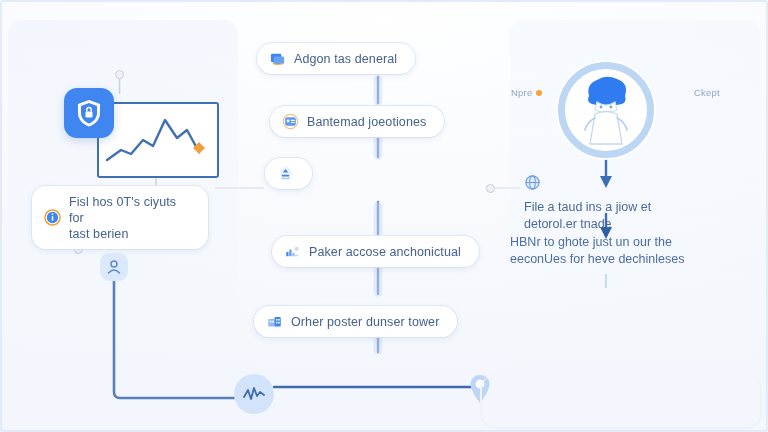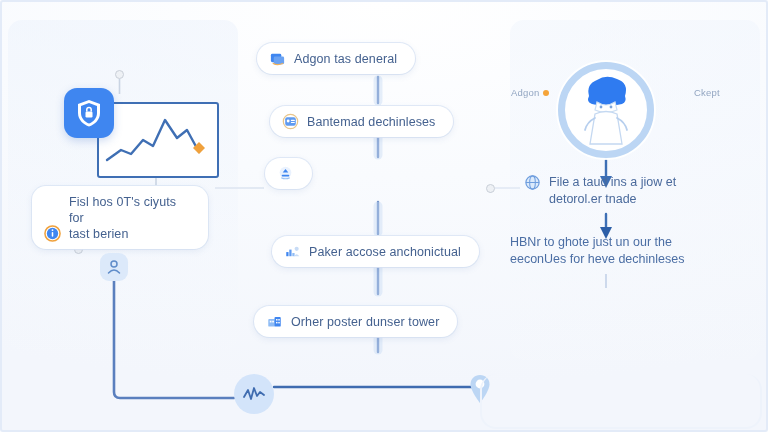--- a/index.html
+++ b/index.html
@@ -18,21 +18,21 @@
   }
   
   .wash{position:absolute;border-radius:14px;pointer-events:none;}
   #wash-left{left:6px;top:18px;width:230px;height:330px;background:linear-gradient(180deg,rgba(237,243,252,.55),rgba(247,250,254,.1));}
   #wash-right{right:6px;top:18px;width:250px;height:340px;background:linear-gradient(180deg,rgba(240,245,253,.5),rgba(250,252,255,.1));}
 
   svg#wires{position:absolute;left:0;top:0;width:768px;height:432px;overflow:visible;}
 
   
   .pill{
-    position:absolute;display:flex;align-items:flex-end;gap:8px;
+    position:absolute;display:flex;align-items:center;gap:8px;
     background:#ffffff;
     border-radius:22px;
     padding:7px 18px 7px 12px;
     box-shadow:0 2px 7px rgba(70,110,170,.11), 0 0 0 1px rgba(225,234,247,.9);
     color:#44618f;font-size:12.5px;line-height:16px;letter-spacing:.1px;
     white-space:pre-line;
   }
   .pill .ptxt{display:block;padding-top:1px;}
   .pill-icon{width:17px;height:17px;flex:0 0 17px;margin-top:0px;}
 
@@ -67,21 +67,21 @@
     box-shadow:0 0 0 2px rgba(255,255,255,.9);
   }
   .mini-label{position:absolute;color:#93a6c2;font-size:9.5px;letter-spacing:.2px;}
   #label-ckept{left:509px;top:85px;display:flex;align-items:center;gap:4px;}
   #label-npre{left:692px;top:85px;}
   .dot-orange{width:6px;height:6px;border-radius:50%;background:#f5a43a;display:inline-block;}
 
   
   .rblock{position:absolute;display:flex;gap:8px;align-items:flex-start;
     color:#4a6a9c;font-size:12.5px;line-height:17px;white-space:pre-line;}
-  #rtext-0{left:522px;top:172px;width:220px;}
+  #rtext-0{left:522px;top:172px;width:220px;flex-direction:column;}
   #rtext-1{left:508px;top:232px;width:220px;color:#4b6ea4;}
   .rblock .rtxt{display:block;}
 
   
   .node-sq{
     position:absolute;width:28px;height:28px;border-radius:9px;
     background:#dce9fa;display:flex;align-items:center;justify-content:center;
   }
   #node-user{left:98px;top:251px;}
   .node-circ{
@@ -200,21 +200,21 @@
   </div>
 
   <div class="pill" id="pill-1">
     <svg class="pill-icon" viewBox="0 0 18 18">
       <circle cx="9" cy="9" r="7.6" fill="none" stroke="#e8c58a" stroke-width="1.3"></circle>
       <rect x="3.4" y="4.6" width="11.2" height="8.8" rx="2" fill="#5f9af0"></rect>
       <rect x="5" y="7" width="3" height="3" rx="1.4" fill="#ffffff"></rect>
       <rect x="9.4" y="7.2" width="4.2" height="1.3" rx=".6" fill="#ffffff"></rect>
       <rect x="9.4" y="9.4" width="4.2" height="1.3" rx=".6" fill="#ffffff"></rect>
     </svg>
-    <span class="ptxt">Bantemad dechinleses</span>
+    <span class="ptxt">Bantemad joeotiones</span>
   </div>
 
   <div class="pill" id="pill-2">
     <svg class="pill-icon" viewBox="0 0 18 18">
       <circle cx="9" cy="8" r="6.2" fill="#eaf2fe"></circle>
       <path d="M9 4.2 L12 8 H6 Z" fill="#3f86f0"></path>
       <rect x="5" y="10.4" width="8" height="1.7" rx=".8" fill="#3f86f0"></rect>
       <path d="M4.5 13.4 q4.5 2.4 9 0" fill="none" stroke="#9cc2f3" stroke-width="1.2"></path>
     </svg>
   </div>
@@ -250,21 +250,21 @@
       <path d="M22 28 q9 6 18 0 l2 8 q-11 5 -22 0 Z" fill="#ffffff" stroke="#cddff3" stroke-width="1.2"></path>
       <path d="M20 40 q11 -5 22 0 l5 30 h-32 Z" fill="#ffffff" stroke="#c4d8f1" stroke-width="1.3"></path>
       <path d="M20 44 q-8 4 -10 12" fill="none" stroke="#b7cfee" stroke-width="1.8" stroke-linecap="round"></path>
       <path d="M42 44 q8 4 10 12" fill="none" stroke="#b7cfee" stroke-width="1.8" stroke-linecap="round"></path>
       <circle cx="26" cy="33" r="1.4" fill="#7ba5dc"></circle>
       <circle cx="36" cy="33" r="1.4" fill="#7ba5dc"></circle>
     </svg>
   </div>
 
   <div class="mini-label" id="label-ckept">
-    <span>Adgon</span>
+    <span>Npre</span>
     <span class="dot-orange"></span>
   </div>
   <div class="mini-label" id="label-npre">Ckept</div>
 
   <div class="rblock" id="rtext-0">
     <svg class="pill-icon" viewBox="0 0 18 18">
       <circle cx="9" cy="9" r="7" fill="#dceafb" stroke="#6f9ede" stroke-width="1.3"></circle>
       <ellipse cx="9" cy="9" rx="3" ry="7" fill="none" stroke="#6f9ede" stroke-width="1.1"></ellipse>
       <line x1="2" y1="9" x2="16" y2="9" stroke="#6f9ede" stroke-width="1.1"></line>
     </svg>

